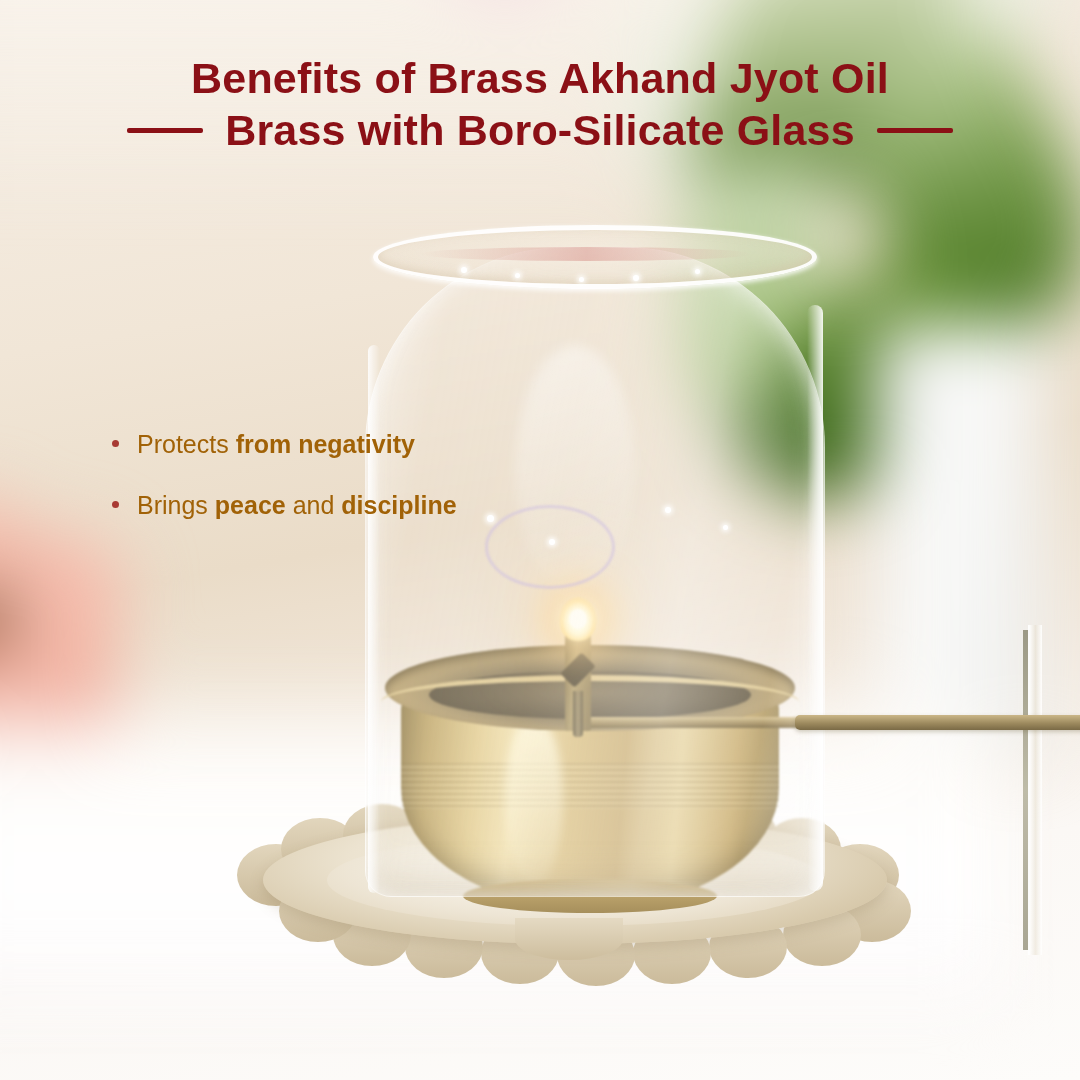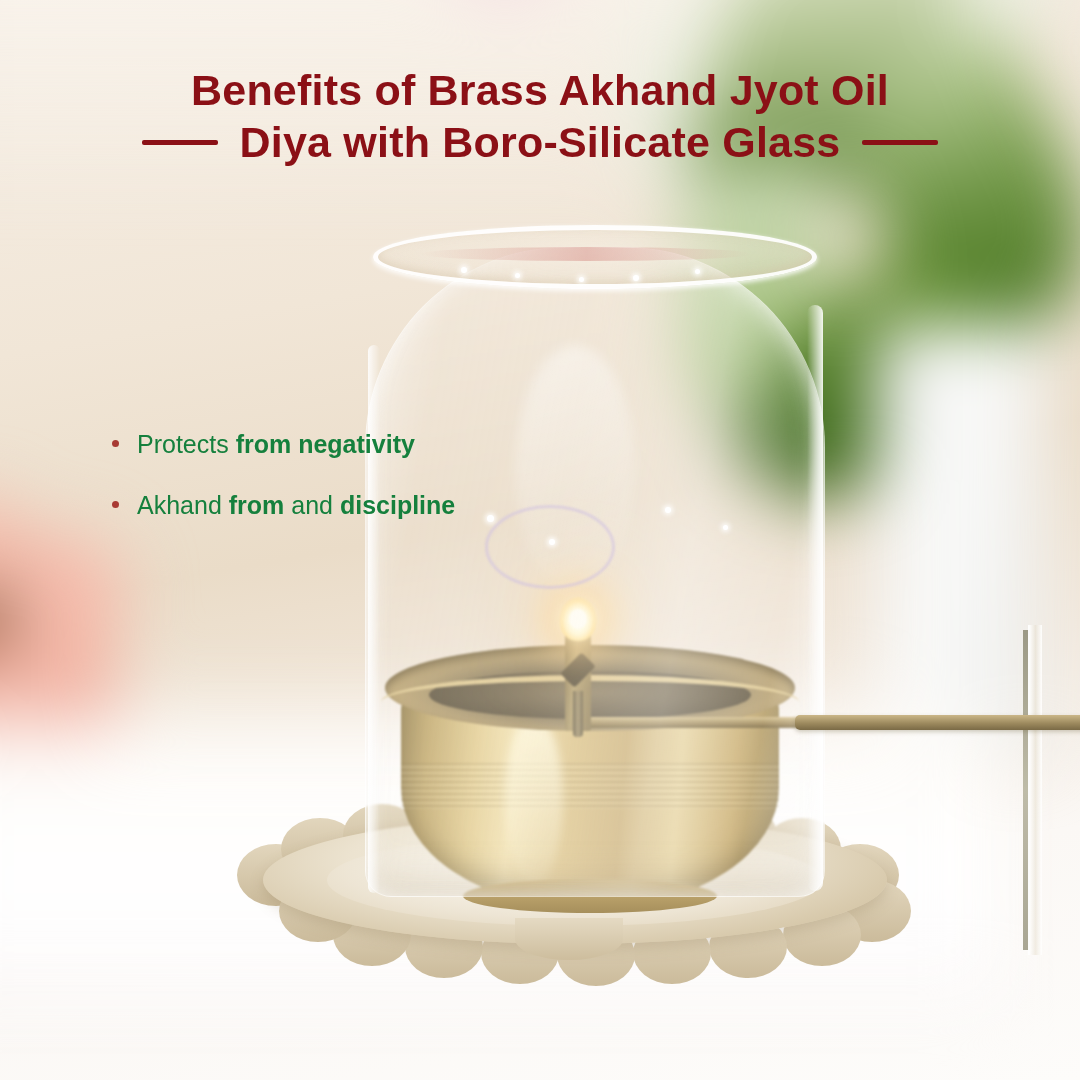--- a/index.html
+++ b/index.html
@@ -149,29 +149,29 @@
   .adj-rod{ position:absolute; left:560px; top:490px; width:340px; height:15px;
      background:linear-gradient(180deg,#cbb789,#9d8a5e 55%,#7a6a46); border-radius:5px;
      box-shadow:0 2px 4px rgba(110,95,60,.3); }
   .glass-strut{ position:absolute; left:793px; top:400px; width:14px; height:330px;
      background:linear-gradient(90deg,rgba(255,255,255,.95),rgba(230,222,205,.5),rgba(255,255,255,.9));
      border-left:1px solid rgba(255,255,255,.8); }
   .strut-dark{ position:absolute; left:788px; top:405px; width:6px; height:320px;
      background:linear-gradient(180deg,#8d8a74,#b4b19b 50%,#9a9782); opacity:.85; }
 
   
-  .title-wrap{ position:absolute; left:0; top:64px; width:1080px; text-align:center; }
+  .title-wrap{ position:absolute; left:0; top:52px; width:1080px; text-align:center; }
   .title-line{ font-size:43px; font-weight:bold; color:#8b1016; letter-spacing:.2px; line-height:1.22; }
   .title-line2{ display:flex; align-items:center; justify-content:center; gap:22px; }
   .rule{ width:76px; height:5px; background:#8b1016; border-radius:2px; }
 
   .bullets{ position:absolute; left:112px; top:430px; width:440px; }
   .bullet{ display:flex; align-items:baseline; gap:18px; margin-bottom:32px; }
   .bullet-dot{ width:7px; height:7px; border-radius:50%; background:#a83a33; flex:0 0 auto; transform:translateY(-6px); }
-  .bullet-text{ font-size:25px; color:#15803d; white-space:nowrap; }
+  .bullet-text{ font-size:25px; color:#a16207; white-space:nowrap; }
   .bullet-text b{ font-weight:bold; }
 
   .footer{ position:absolute; left:0; top:1008px; width:1080px; text-align:center;
      font-size:24px; font-weight:bold; color:#8b1016; }
 </style>
 </head>
 <body>
 
 <div id="stage">
 
@@ -268,34 +268,34 @@
     <div class="strut-dark"></div>
     <div class="glass-strut"></div>
     <div class="adj-rod"></div>
 
   </div>
 
   <div class="title-wrap">
     <div class="title-line">Benefits of Brass Akhand Jyot Oil</div>
     <div class="title-line2">
       <span class="rule"></span>
-      <span class="title-line">Diya with Boro-Silicate Glass</span>
+      <span class="title-line">Brass with Boro-Silicate Glass</span>
       <span class="rule"></span>
     </div>
   </div>
 
   <div class="bullets">
     <div class="bullet">
       <span class="bullet-dot"></span>
       <span class="bullet-text">
         <span>Protects </span><b>from negativity</b>
       </span>
     </div>
     <div class="bullet">
       <span class="bullet-dot"></span>
       <span class="bullet-text">
-        <span>Akhand </span><b>from</b><span> and </span><b>discipline</b>
+        <span>Brings </span><b>peace</b><span> and </span><b>discipline</b>
       </span>
     </div>
   </div>
 
 
 </div>
 
 </body></html>

